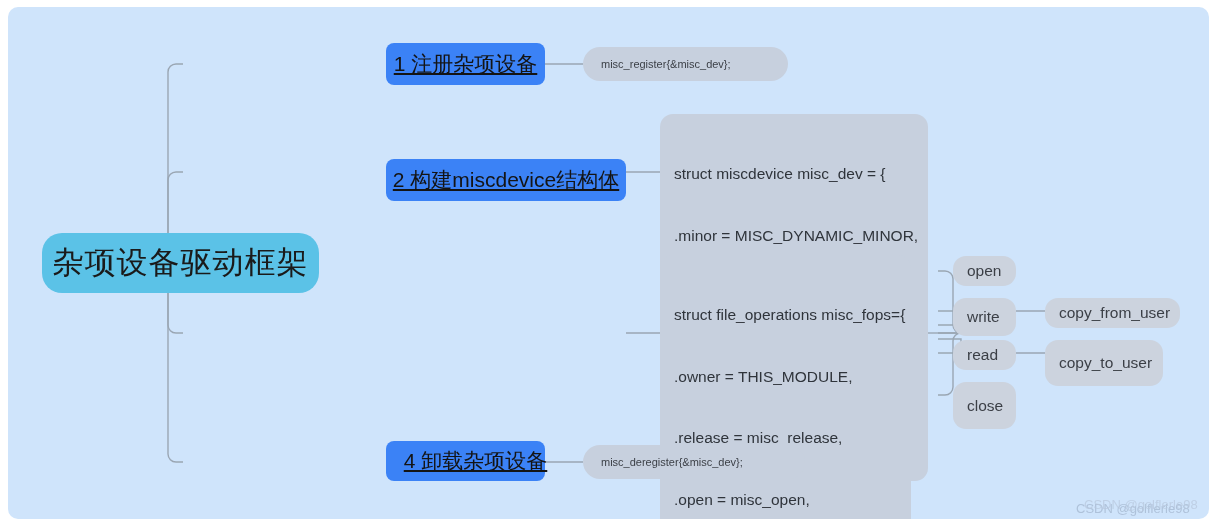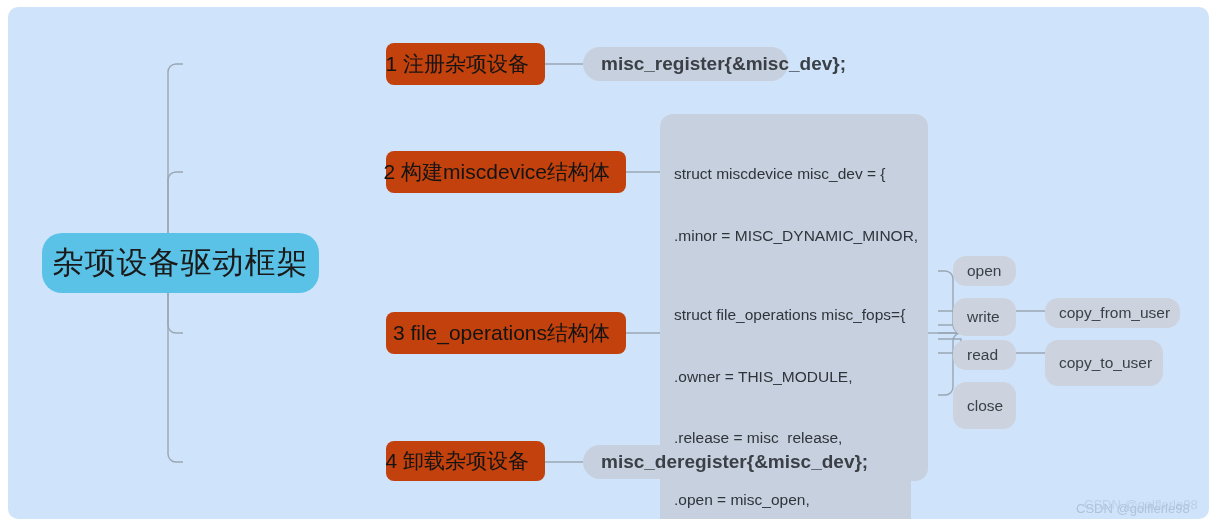--- a/index.html
+++ b/index.html
@@ -49,36 +49,36 @@
     background: #5bc2e7;
     border-radius: 20px;
     color: #1a1a1a;
     font-size: 31px;
     letter-spacing: 1px;
     padding: 0 20px;
     justify-content: center;
   }
   
   .branch-node {
-    background: #c2410c;
+    background: #3b82f6;
     border-radius: 8px;
     color: #141414;
     font-size: 21px;
     padding: 0 16px;
-    justify-content: flex-end;
+    justify-content: center;
+    text-decoration: underline;
   }
   
   .pill {
     background: #c7d0de;
     border-radius: 17px;
     color: #3b3f46;
-    font-size: 19px;
+    font-size: 11px;
     padding: 0 18px;
     justify-content: flex-start;
-    font-weight: bold;
   }
   .pill-sm {
     background: #ccd3de;
     border-radius: 13px;
     color: #3b3f46;
     font-size: 15.5px;
     padding: 0 14px;
     justify-content: flex-start;
   }
   .code-box {
@@ -144,34 +144,31 @@
       <span>杂项设备驱动框架</span>
     </div>
 
     <div class="node branch-node" style="left:378px; top:36px; width:159px; height:42px;">
       <span>1 注册杂项设备</span>
     </div>
     <div class="node pill" style="left:575px; top:40px; width:205px; height:34px;">
       <span>misc_register{&amp;misc_dev};</span>
     </div>
 
-    <div class="node branch-node" style="left:378px; top:144px; width:240px; height:42px;">
+    <div class="node branch-node" style="left:378px; top:152px; width:240px; height:42px;">
       <span>2 构建miscdevice结构体</span>
     </div>
     <div class="node code-box" style="left:652px; top:107px; width:268px; height:auto;">
       <span>struct miscdevice misc_dev = {</span>
       <span>.minor = MISC_DYNAMIC_MINOR,</span>
       <span>.name = "hello_misc",</span>
       <span>.fops = &amp;misc_fops,</span>
       <span>};</span>
     </div>
 
-    <div class="node branch-node" style="left:378px; top:305px; width:240px; height:42px;">
-      <span>3 file_operations结构体</span>
-    </div>
     <div class="node code-box" style="left:652px; top:248px; width:251px; height:auto;">
       <span>struct file_operations misc_fops={</span>
       <span>.owner = THIS_MODULE,</span>
       <span>.release = misc_release,</span>
       <span>.open = misc_open,</span>
       
       
       
     </div>
 

